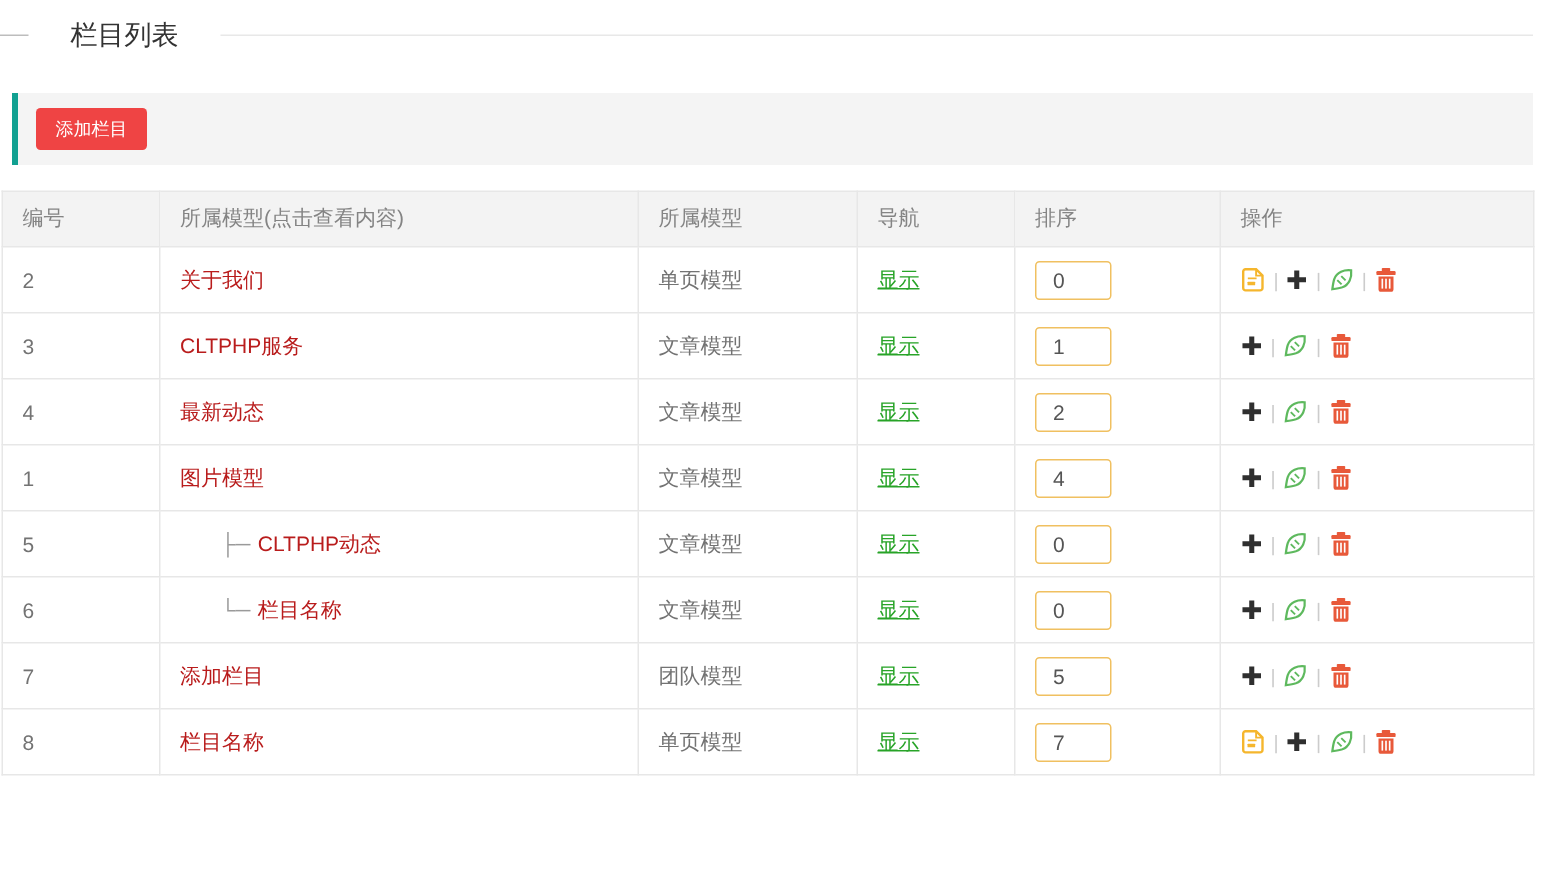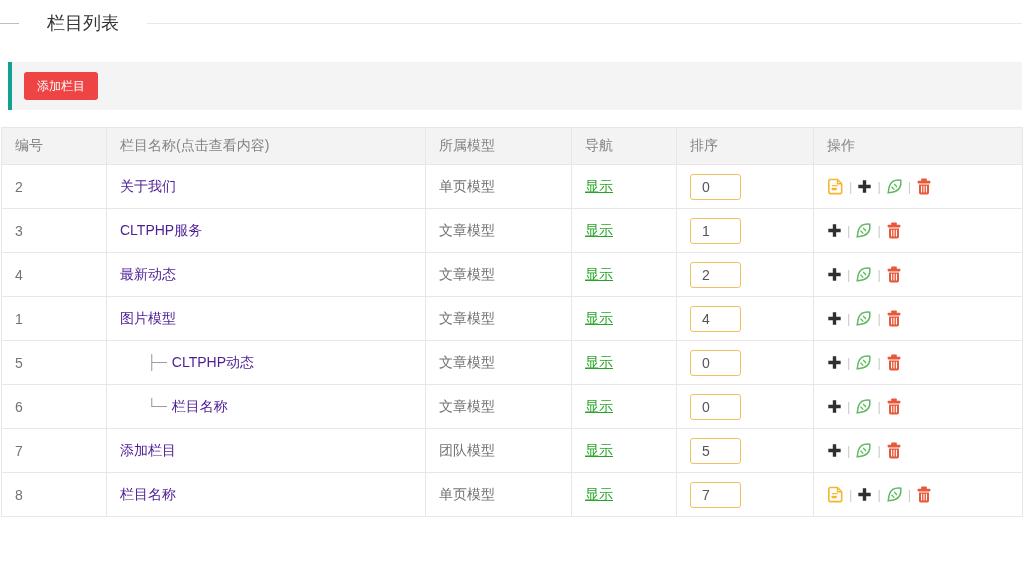--- a/index.html
+++ b/index.html
@@ -21,21 +21,21 @@
   .btn-add{
     background:#ef4444;color:#fff;border:none;border-radius:3px;
     font-size:12px;padding:8px 13px;cursor:pointer;font-family:inherit;
     line-height:1;height:28px;
   }
   
   .grid{border-collapse:collapse;table-layout:fixed;width:1021px;margin:17px 0 0 1px;border-radius:18px;}
   .grid th,.grid td{border:1px solid #e7e7e7;padding:0 0 0 13px;text-align:left;overflow:hidden;}
   .grid th{background:#f3f3f3;height:36px;font-weight:400;color:#848484;font-size:14px;}
   .grid td{height:43px;font-size:14px;color:#737373;background:#fff;}
-  .name-link{color:#4c1d95;text-decoration:none;}
+  .name-link{color:#b91c1c;text-decoration:none;}
   .tree-prefix{color:#9a9a9a;margin-left:27px;margin-right:5px;}
   .nav-link{color:#28a428;}
   .sort-input{
     width:38px;height:24px;border:1px solid #f0c060;border-radius:3px;
     padding:0 0 0 11px;font-size:14px;color:#555;font-family:inherit;outline:none;
     background:#fff;
   }
   .cell-actions{white-space:nowrap;}
   .sep{color:#ccc;margin:0 5px;font-size:13px;vertical-align:middle;}
   .icon-btn{display:inline-block;text-decoration:none;vertical-align:middle;line-height:0;}
@@ -62,21 +62,21 @@
       <col style="width:105px">
         <col style="width:319px">
         <col style="width:146px">
       <col style="width:105px">
         <col style="width:137px">
         <col style="width:209px">
     </colgroup>
     <thead>
       <tr>
         <th>编号</th>
-        <th>栏目名称(点击查看内容)</th>
+        <th>所属模型(点击查看内容)</th>
         <th>所属模型</th>
         <th>导航</th>
         <th>排序</th>
         <th>操作</th>
       </tr>
     </thead>
     <tbody id="rows">
   <tr>
     <td class="cell-id"><span>2</span></td>
     <td class="cell-name">

